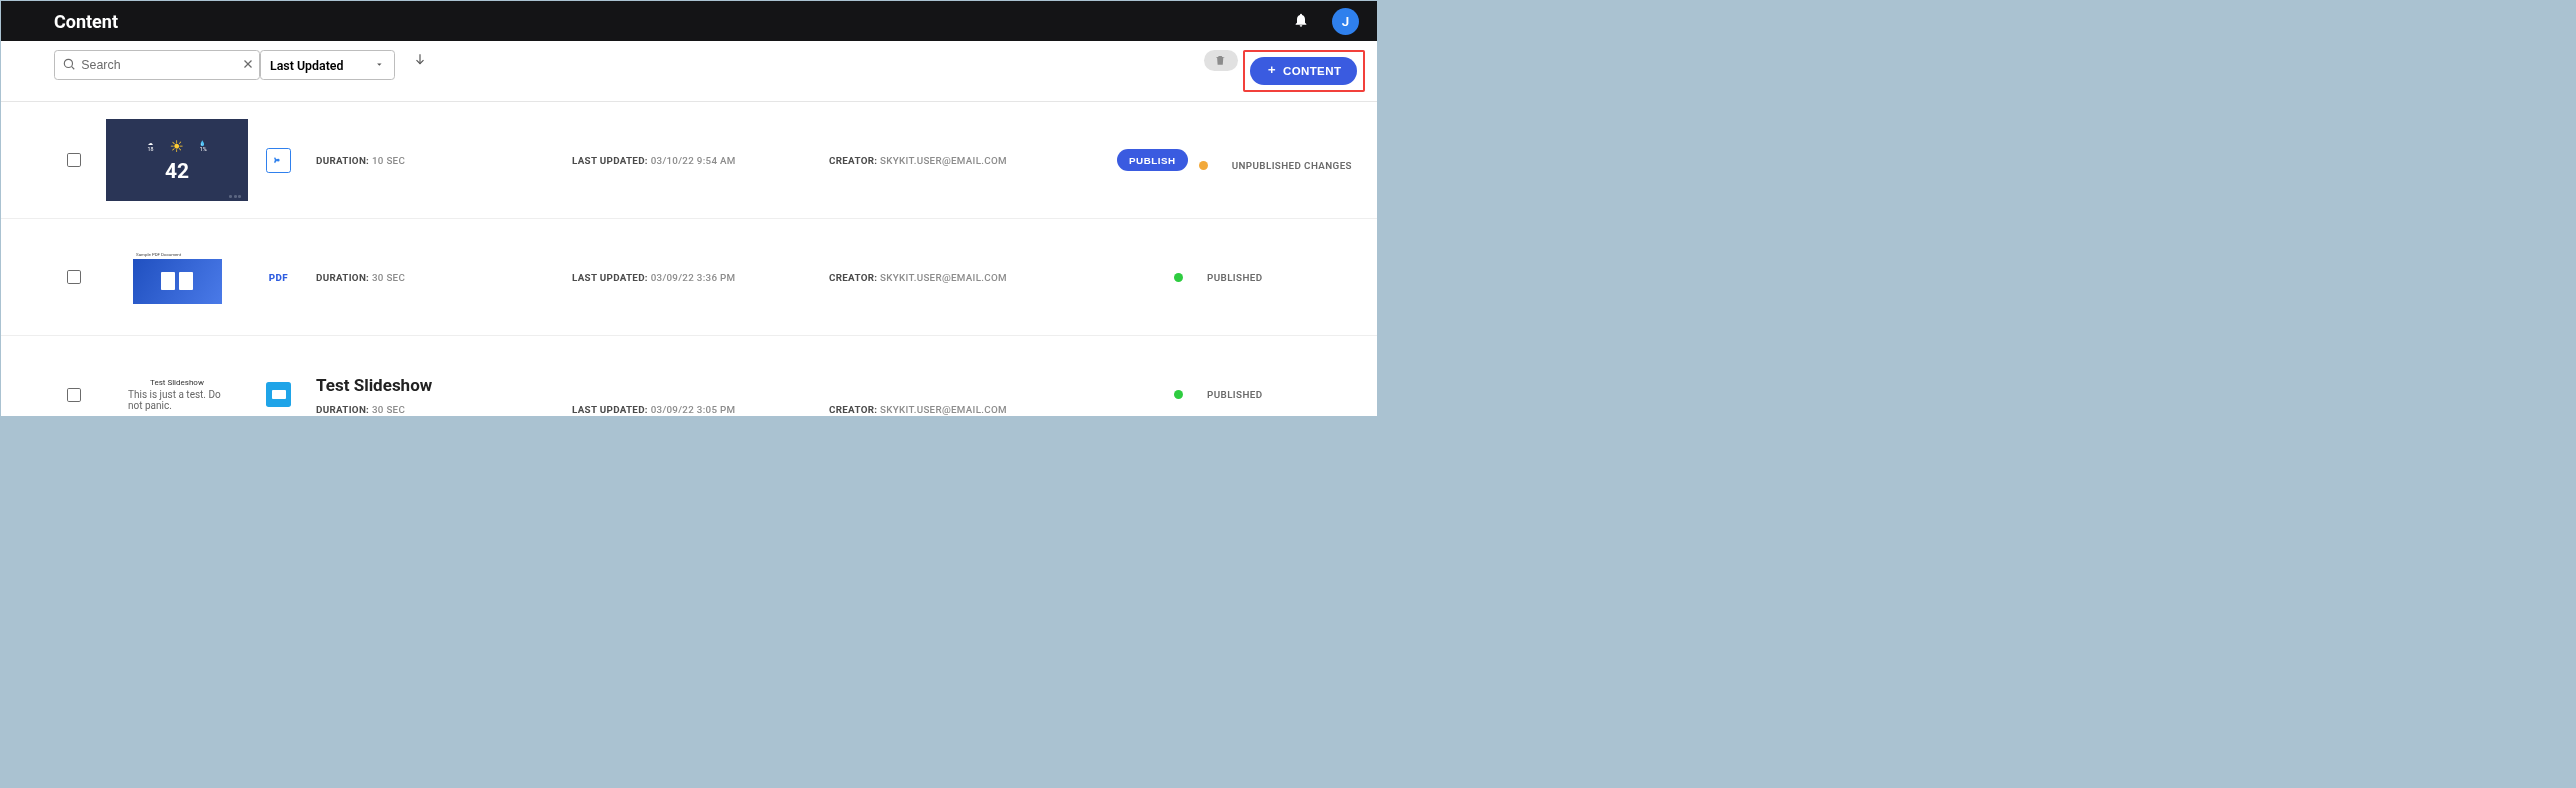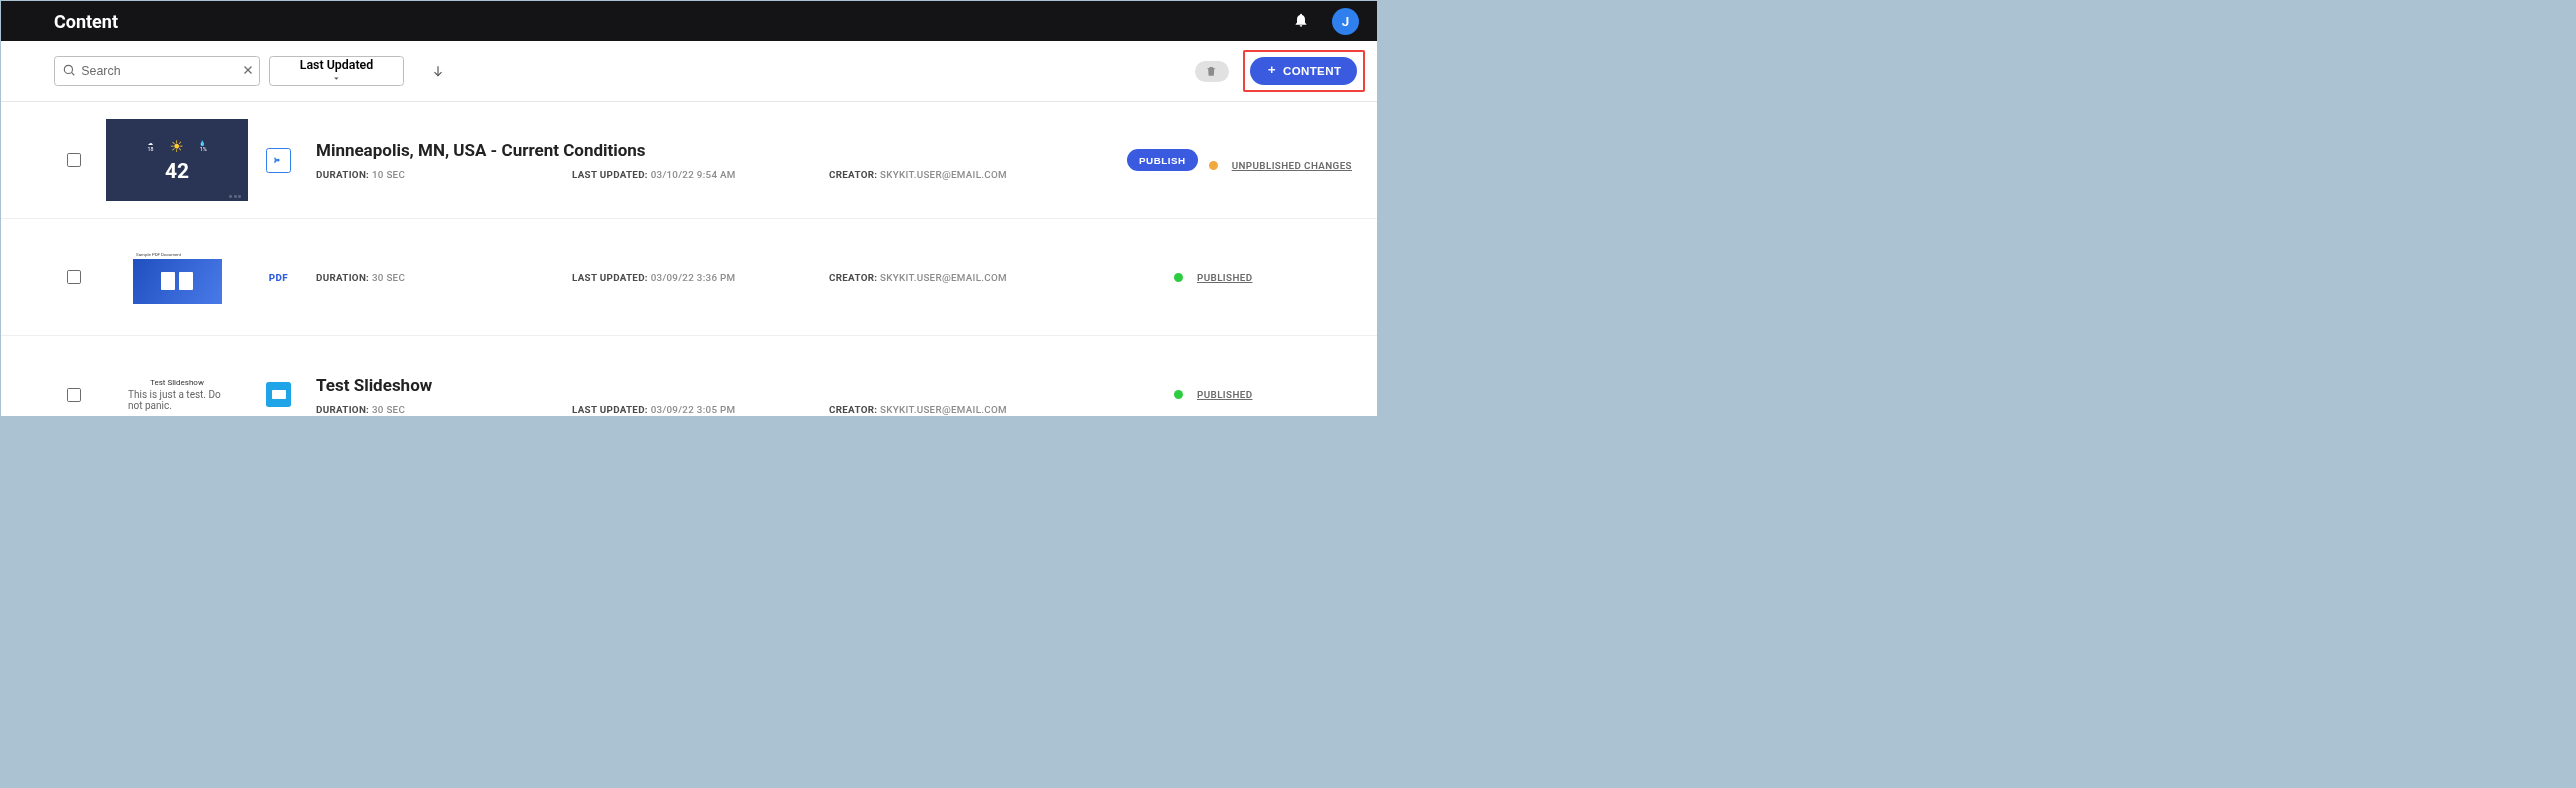--- a/index.html
+++ b/index.html
@@ -7,26 +7,26 @@
     .frame { background: #fff; border: 1.8px solid #aac2d1; width: 1378px; height: 417px; overflow: hidden; }
 
     
     .topbar { background: #141416; color: #fff; height: 40px; display: flex; align-items: center; justify-content: space-between; padding: 0 18px 0 53px; }
     .topbar .title { font-size: 18px; font-weight: 700; }
     .topbar .right { display: flex; align-items: center; gap: 23px; }
     .bell-icon { color: #fff; }
     .avatar { width: 27px; height: 27px; border-radius: 50%; background: #2f80ed; color: #fff; display: flex; align-items: center; justify-content: center; font-weight: 600; font-size: 13.3px; }
 
     
-    .toolbar { display: flex; align-items: center; padding: 9px 12.4px 9px 53px; border-bottom: 0.9px solid #e5e5e5; gap: 9px; }
+    .toolbar { display: flex; padding: 9px 12.4px 9px 53px; border-bottom: 0.9px solid #e5e5e5; }
     .search-wrap { position: relative; width: 206px; height: 30px; border: 0.9px solid #bdbdbd; border-radius: 3.6px; display: flex; align-items: center; padding: 0 7px; color: #6b6b6b; }
     .search-wrap input { border: none; outline: none; flex: 1; font-size: 12.4px; padding-left: 5.3px; color: #333; }
     .search-wrap input::placeholder { color: #6b6b6b; }
     .search-wrap .clear { color: #6b6b6b; cursor: pointer; }
-    .sort-select { width: 135px; height: 30px; border: 0.9px solid #bdbdbd; border-radius: 3.6px; display: flex; align-items: center; justify-content: space-between; padding: 0 9px; font-size: 12.4px; font-weight: 600; cursor: pointer; flex-direction: column; }
+    .sort-select { width: 135px; height: 30px; border: 0.9px solid #bdbdbd; border-radius: 3.6px; display: flex; align-items: center; justify-content: space-between; padding: 0 9px; font-size: 12.4px; font-weight: 600; cursor: pointer; }
     .chev { color: #555; }
     .sort-dir { width: 18px; height: 18px; margin-left: 16px; display: flex; align-items: center; justify-content: center; color: #555; cursor: pointer; }
     .toolbar-spacer { flex: 1; }
     .trash-btn { width: 34px; height: 21px; border-radius: 10.7px; background: #e1e1e1; color: #8c8c8c; display: flex; align-items: center; justify-content: center; margin-right: 5.3px; }
     .content-btn-wrap { border: 2.7px solid #f2403b; padding: 5.3px; border-radius: 1.8px; }
     .content-btn { background: #3a5be0; color: #fff; border: none; border-radius: 16px; padding: 7px 16px; font-size: 11.5px; font-weight: 700; letter-spacing: 0.4px; display: flex; align-items: center; gap: 5.3px; cursor: pointer; }
 
     
     .list { }
     .row { display: flex; align-items: center; padding: 14px 25px 14px 66px; border-bottom: 0.9px solid #eee; position: relative; min-height: 117px; }
@@ -41,21 +41,21 @@
     .maincol { flex: 1; margin-left: 25px; }
     .titleline { font-size: 17px; font-weight: 700; color: #222; margin-bottom: 9px; }
     .meta { display: flex; gap: 0; font-size: 9.8px; letter-spacing: 0.3px; color: #6b6b6b; }
     .meta .mlabel { font-weight: 700; color:#4b4b4b; }
     .meta .mgroup1 { width: 256px; }
     .meta .mgroup2 { width: 257px; }
     .meta .mgroup3 { }
     .meta .mval { color:#8c8c8c; font-weight:500; }
     .status-col { display: flex; flex-direction: row; align-items: flex-end; gap: 10.7px; margin-left: 18px; min-width:178px; }
     .publish-btn { background: #3a5be0; color: #fff; border: none; border-radius: 12.4px; padding: 5.3px 12.4px; font-size: 9.8px; font-weight: 700; letter-spacing: 0.5px; cursor: pointer; }
-    .status-line { display: flex; align-items: center; gap: 14px; font-size: 9.8px; font-weight: 600; color: #6b6b6b; letter-spacing: 0.4px; text-decoration: underline;}
+    .status-line { display: flex; align-items: center; gap: 24px; font-size: 9.8px; font-weight: 600; color: #6b6b6b; letter-spacing: 0.4px;}
     .dot { width: 9px; height: 9px; border-radius: 50%; }
     .dot.orange { background: #f2a93b; }
     .dot.green { background: #2ecc40; }
 
     
     .weather { width: 100%; height: 100%; background: #2a3556; color: #fff; position: relative; font-size: 7px; display:flex; flex-direction:column; align-items:center; justify-content:center; }
     .weather .dots{position:absolute; bottom:3.6px; right:7px; display:flex; gap:1.8px;}
     .weather .dots span{width:2.7px; height:2.7px; background:#5a6580; border-radius:50%;}
     .weather .big{font-size:21px; font-weight:700; margin-top:3.6px;}
     .weather .iconsrow{display:flex; gap:16px; align-items:center; justify-content:center;}
@@ -170,21 +170,20 @@
         </div>
       </div>
       <div class="typeicon live">
         <svg width="12.4" height="12.4" viewBox="0 0 24 24" fill="none" stroke="#2f80ed" stroke-width="2.5">
             <path d="M5 7a8 8 0 0 1 0 10"></path>
             <path d="M8 10a4 4 0 0 1 0 4"></path>
             <circle cx="12" cy="12" r="1.5" fill="#2f80ed"></circle>
           </svg>
       </div>
       <div class="maincol">
-        <div class="titleline">Minneapolis, MN, USA - Current Conditions</div>
         <div class="meta">
           <div class="mgroup1"><span class="mlabel">DURATION:</span> <span class="mval">10 SEC</span></div>
           <div class="mgroup2"><span class="mlabel">LAST UPDATED:</span> <span class="mval">03/10/22 9:54 AM</span></div>
           <div class="mgroup3"><span class="mlabel">CREATOR:</span> <span class="mval">SKYKIT.USER@EMAIL.COM</span></div>
         </div>
       </div>
       <div class="status-col">
         <button class="publish-btn">PUBLISH</button>
         <div class="status-line">
           <span class="dot orange"></span>

